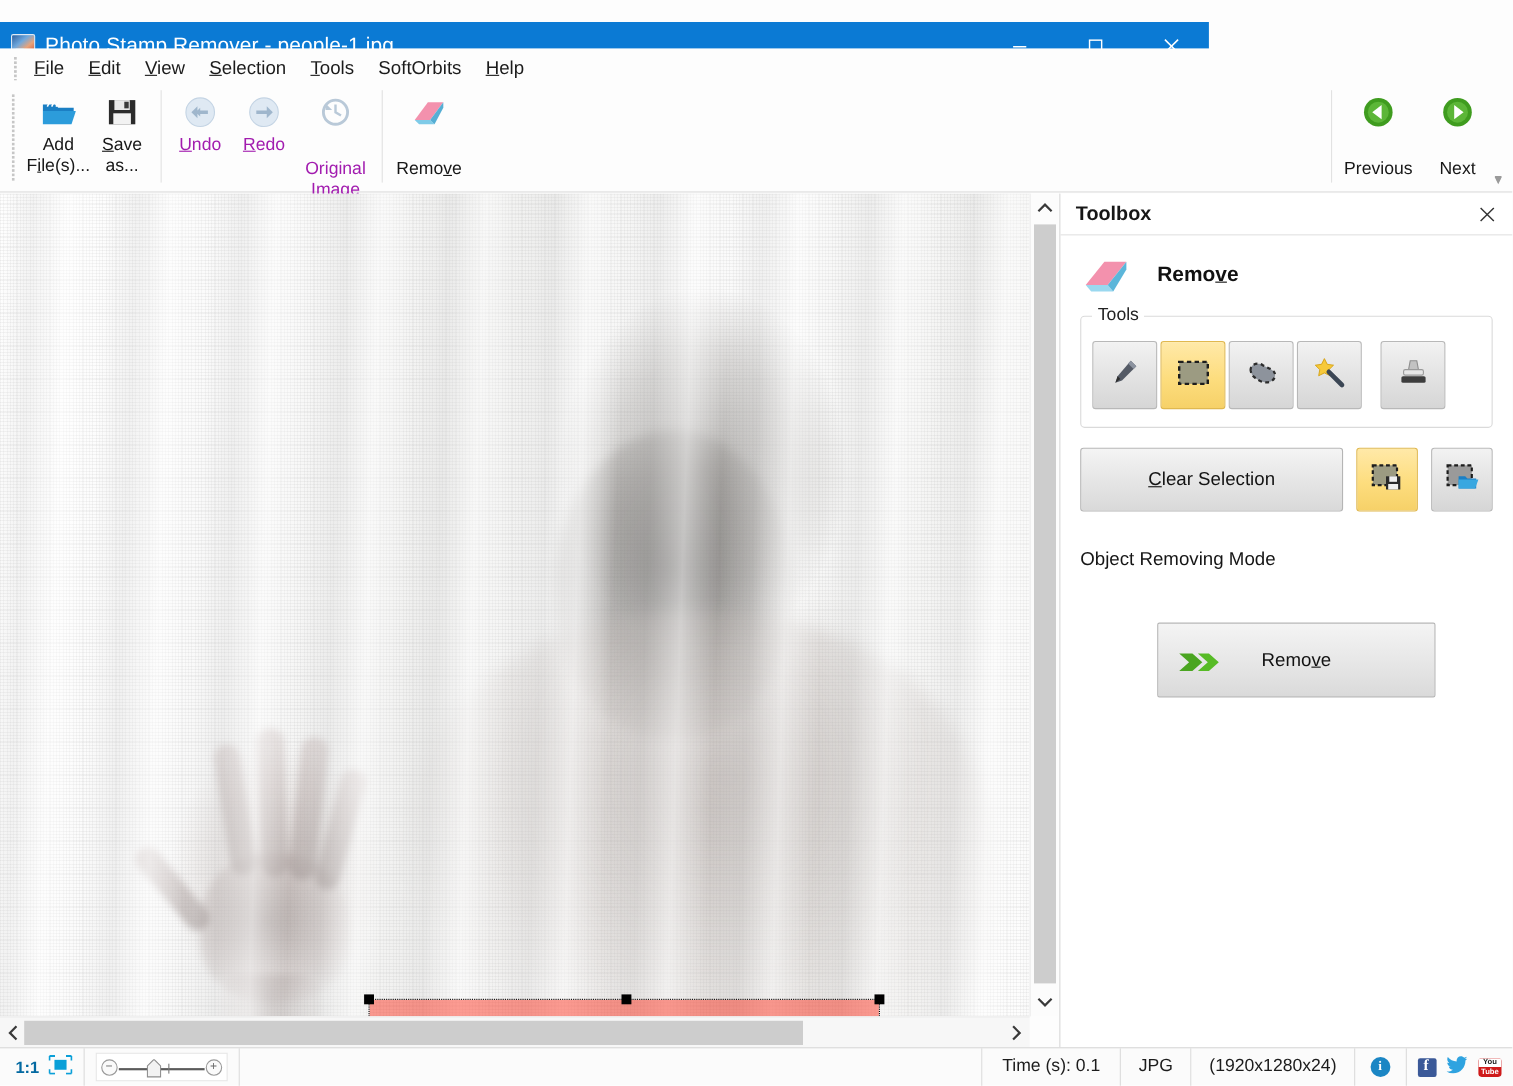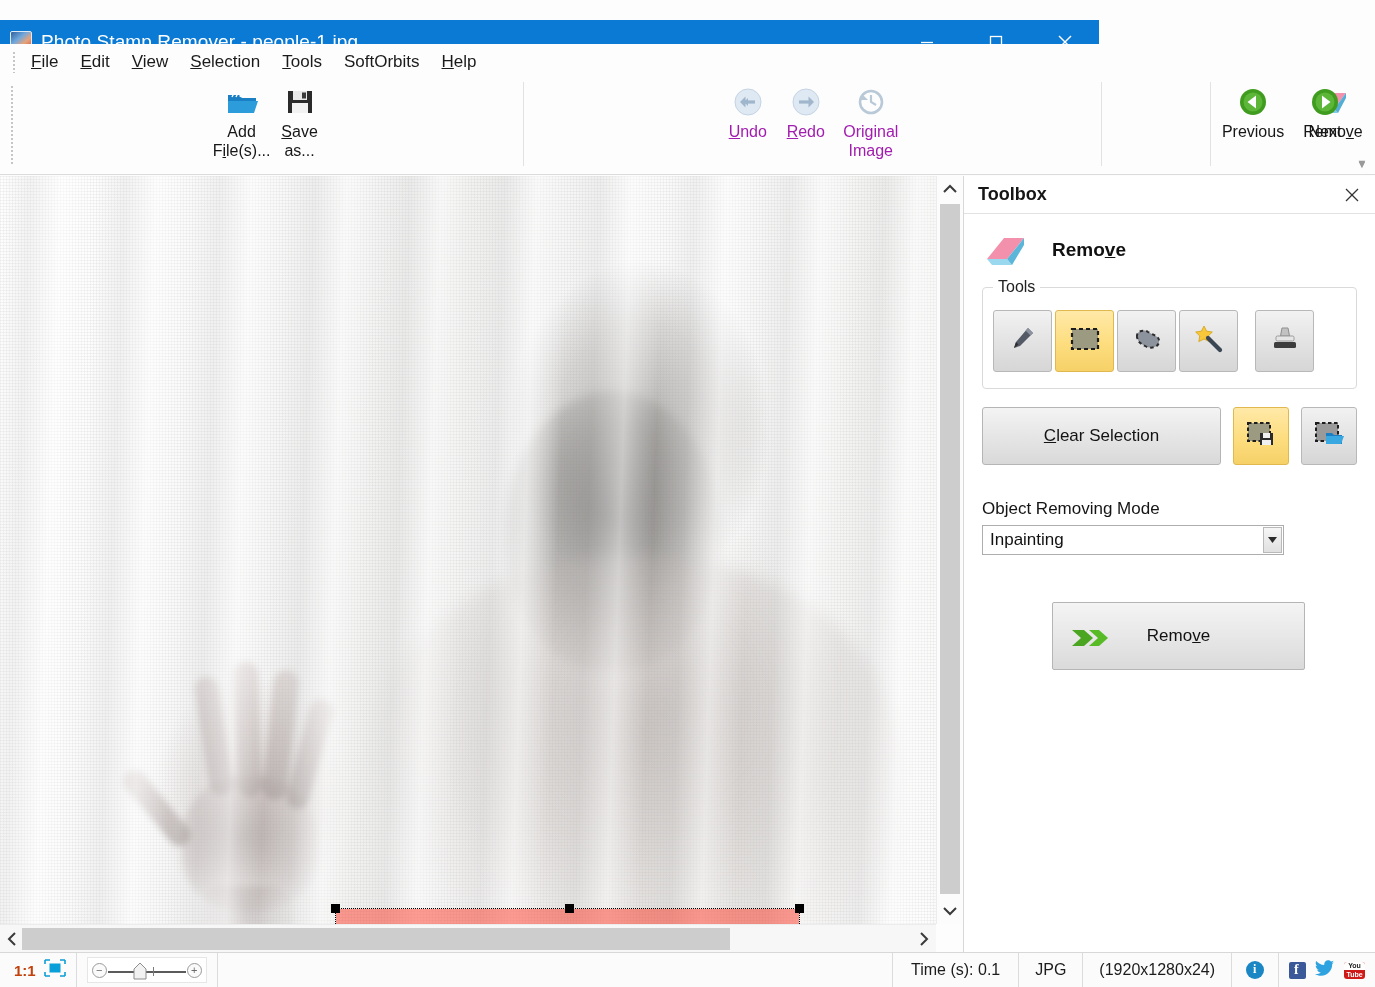--- a/index.html
+++ b/index.html
@@ -75,38 +75,38 @@
     white-space: nowrap; cursor: default;
   }
   .menu-item u { text-decoration: underline; text-underline-offset: 1px; }
 
   
   .ribbon {
     position: absolute; top: 79px; left: 0;
     width: 1375px; height: 96px;
     background: #fdfdfd;
     border-bottom: 1px solid #dcdcdc;
-    display: flex; align-items: flex-start; justify-content: space-between;
+    display: flex; align-items: flex-start;
   }
   .rib-grip {
     width: 4px; height: 80px; margin: 6px 4px 0 10px;
     background-image: radial-gradient(#c6c6c6 42%, transparent 43%);
     background-size: 4px 4px; flex:none;
   }
   .rib-group {
     height: 92px; display: flex; align-items: flex-start;
     padding: 0 6px;
   }
   .rib-sep { width:1px; height:84px; background:#e2e2e2; margin-top:3px; flex:none; }
   .rib-btn {
     width: 58px; min-width:58px;
     display: flex; flex-direction: column; align-items: center;
     padding-top: 6px; cursor: default;
   }
-  .rib-btn.wide { width: 72px; min-width:72px;}
+  .rib-btn.wide { width: 72px; min-width:72px;gap:22px;}
   .rib-btn .ic { height: 34px; display:flex; align-items:center; justify-content:center; }
   .rib-btn .lbl {
     font-size: 16px; color:#171717; text-align:center; line-height: 19px;
     margin-top: 3px;
   }
   .rib-btn.disabled .lbl { color:#a21caf; }
   .rib-btn .lbl u { text-decoration: underline; }
   .ribbon-right {
     position:absolute; right:0; top:0; height:96px;
     display:flex; align-items:flex-start;
@@ -333,21 +333,21 @@
     position:absolute; left:0; top:952px; width:1375px; height:35px;
     background:#fbfbfb; border-top:1px solid #d8d8d8;
     display:flex; align-items:center;
   }
   .sb-cell {
     height:35px; display:flex; align-items:center;
     padding:0 10px; font-size:16px; color:#1c1c1c;
     border-right:1px solid #dcdcdc;
   }
   .sb-cell.noborder { border-right:none; }
-  .zoom11 { color:#c2410c; font-size:15px; font-weight:700; font-family:"Liberation Sans",sans-serif;}
+  .zoom11 { color:#0369a1; font-size:15px; font-weight:700; font-family:"Liberation Sans",sans-serif;}
   .fitbox { margin-left:8px; }
   .zoomslider {
     width:120px; height:26px; position:relative;
     background:#ffffff; border:1px solid #e6e6e6;
     display:flex; align-items:center; padding:0 4px;
   }
   .zs-track { position:absolute; left:20px; right:20px; top:13px; height:2px; background:#5b5b5b; }
   .zs-tick { position:absolute; left:65px; top:9px; width:1px; height:9px; background:#7a7a7a; }
   .zs-thumb { position:absolute; left:45px; top:5px; width:14px; height:17px; }
   .circ-btn { width:15px;height:15px;border-radius:50%;border:1px solid #9a9a9a;background:#fafafa;
@@ -656,28 +656,20 @@
             <svg width="32" height="28" viewBox="0 0 32 28">
               <rect x="3" y="3" width="22" height="18" fill="#9a9a9a" stroke="#1d1d1d" stroke-width="2" stroke-dasharray="3.5 2.5"></rect>
               <path d="M13 13 h6 l2 2 h8 v9 H13 z" fill="#1b7fc4"></path>
               <path d="M13 16 h18 l-3 8 H13 z" fill="#39a7e0"></path>
             </svg>
           </span>
         </div>
       </div>
 
       <div class="mode-label">Object Removing Mode</div>
-      <div class="combo">
-        <div class="val">Inpainting</div>
-        <div class="arrowbox">
-          <svg width="9" height="6" viewBox="0 0 9 6">
-              <path d="M0 0 L9 0 L4.5 6 Z" fill="#2b2b2b"></path>
-            </svg>
-        </div>
-      </div>
 
       <div class="btn-remove">
         <span class="garrow">
           <svg width="42" height="26" viewBox="0 0 42 26">
             <path d="M1 5 L13 5 L22 13 L13 21 L1 21 L10 13 Z" fill="#4aa520"></path>
             <path d="M18 5 L28 5 L37 13 L28 21 L18 21 L27 13 Z" fill="#57bb26"></path>
           </svg>
         </span>
         <span>Remo<u>v</u>e</span>
       </div>

